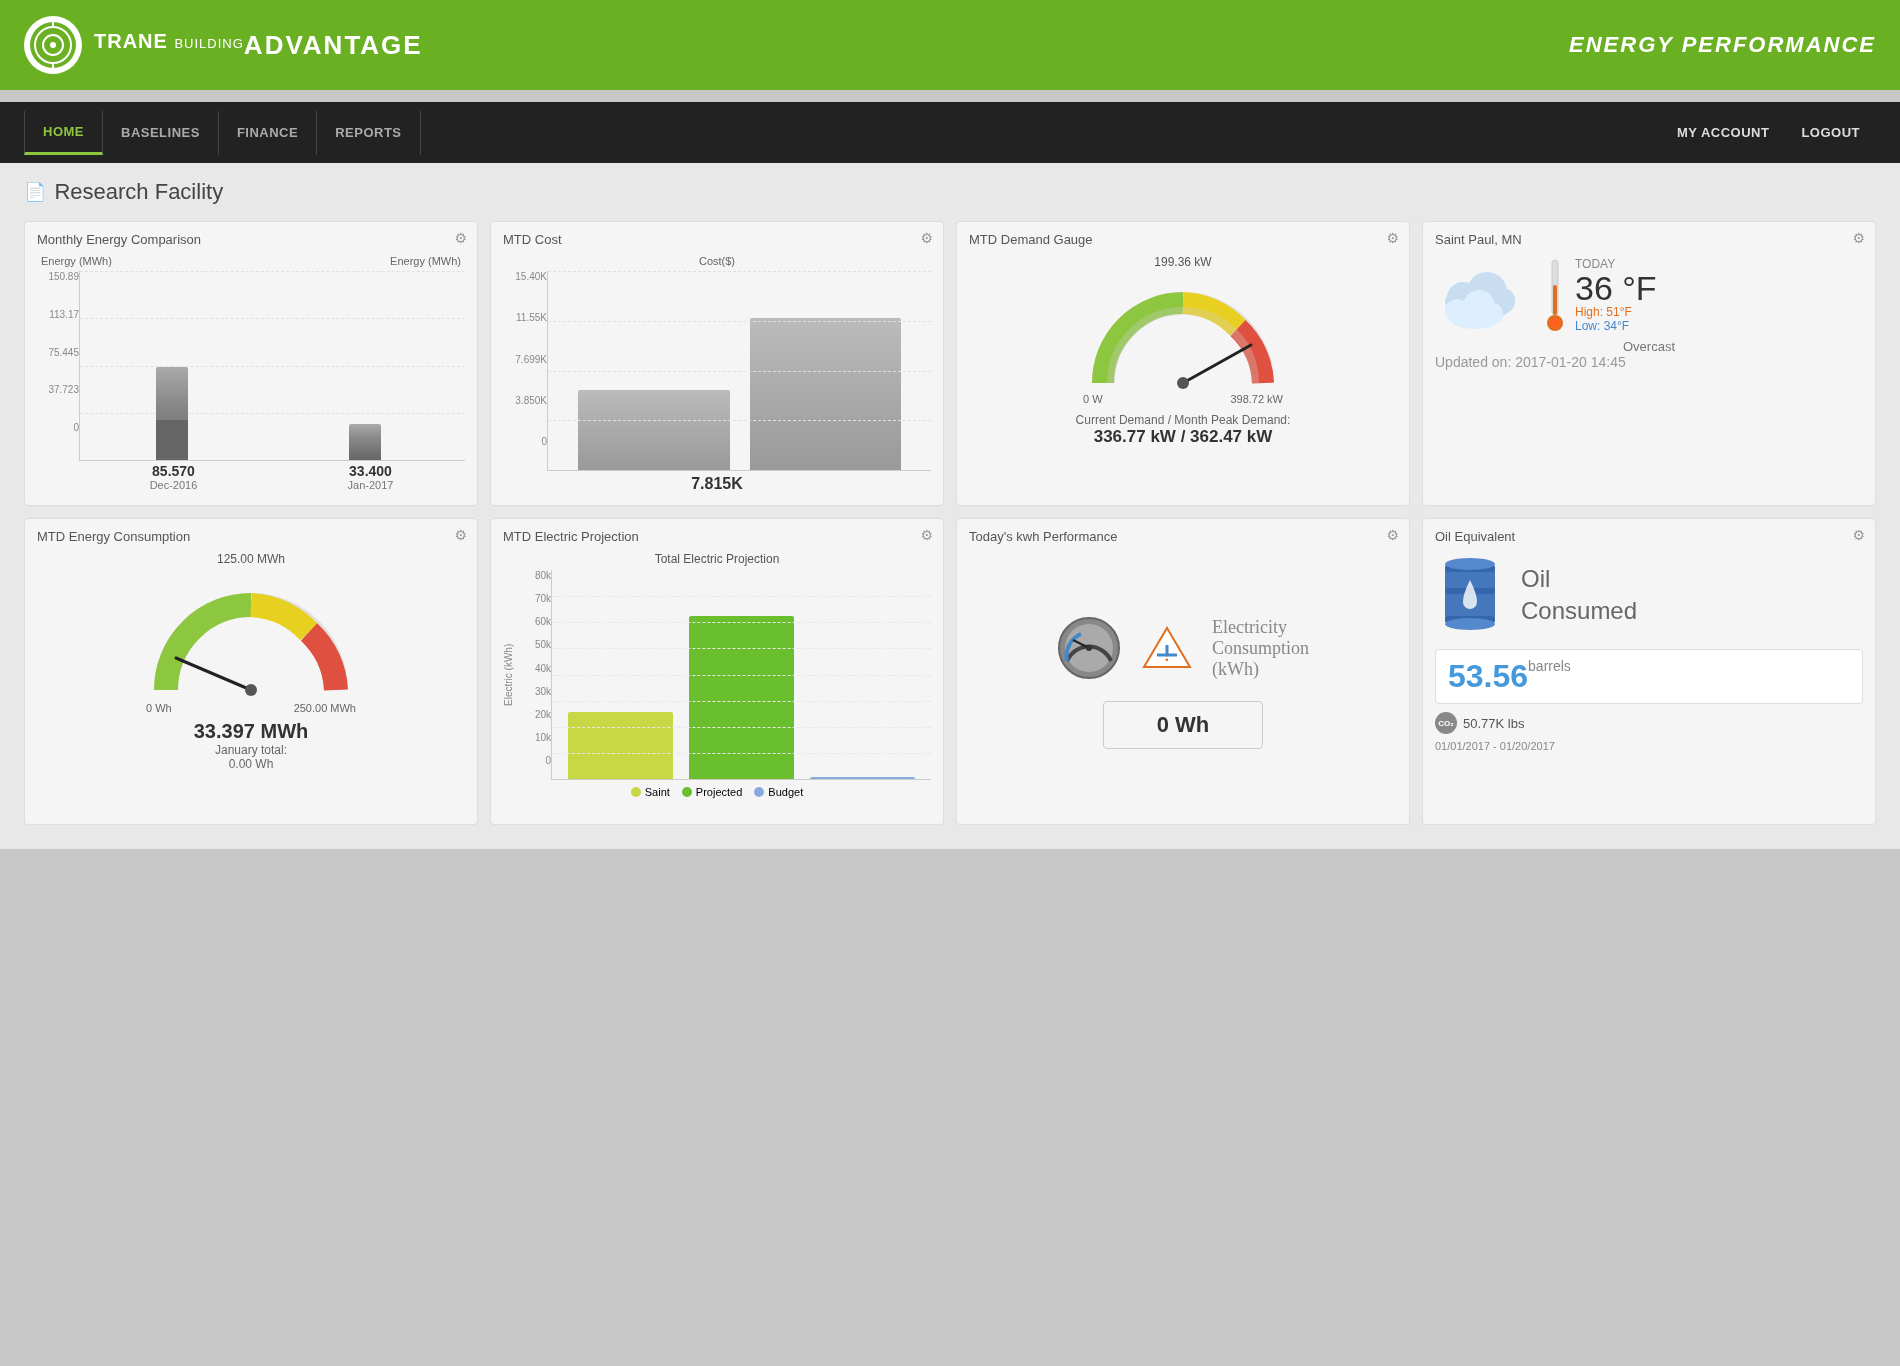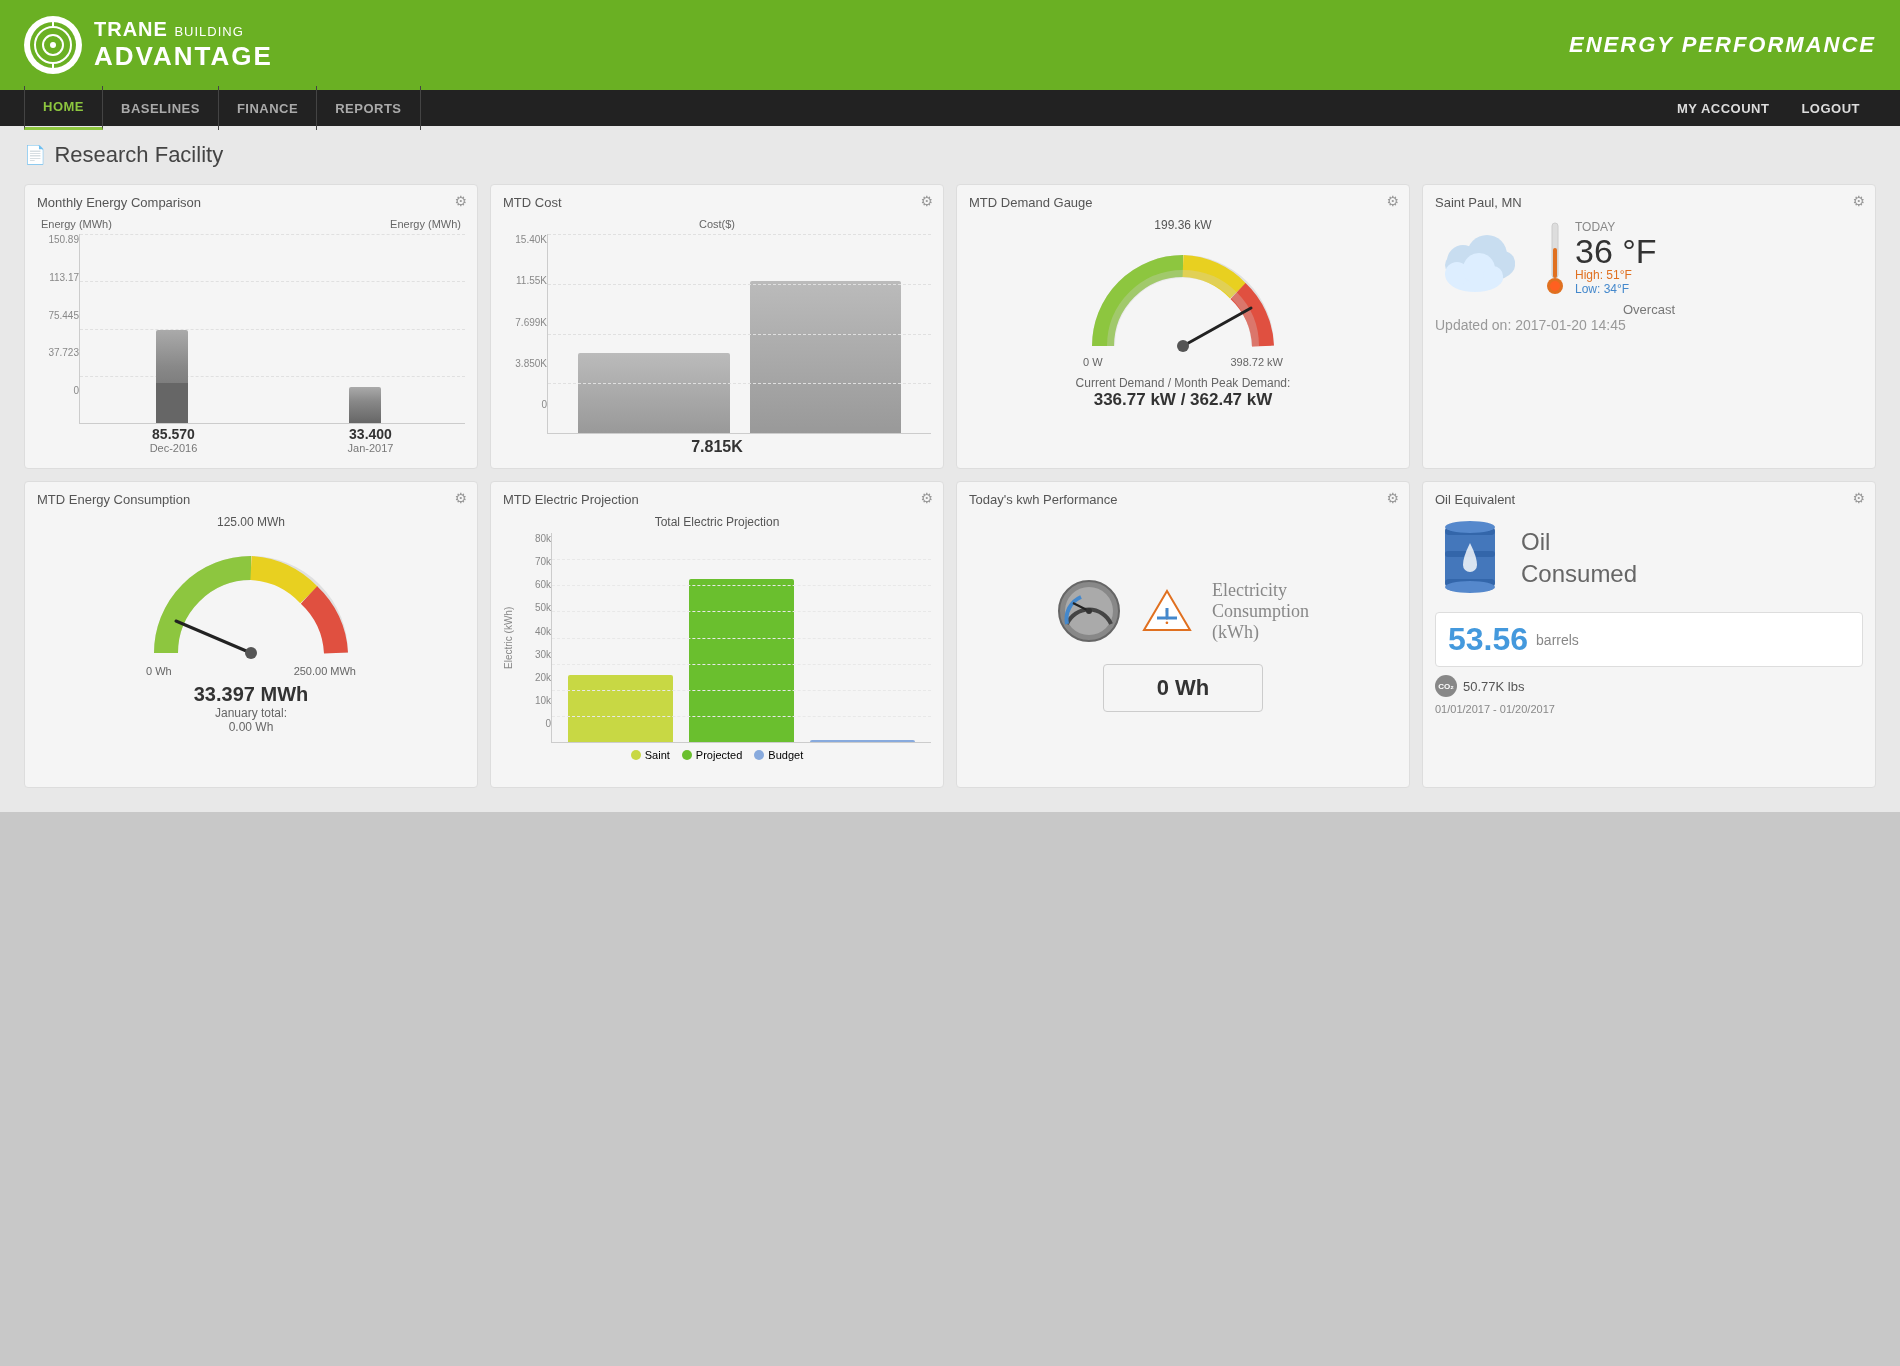--- a/index.html
+++ b/index.html
@@ -16,34 +16,35 @@
     }
     .logo-area { display: flex; align-items: center; gap: 12px; }
     .logo-circle {
       width: 58px; height: 58px;
       background: white;
       border-radius: 50%;
       display: flex; align-items: center; justify-content: center;
       overflow: hidden;
     }
     .logo-circle svg { width: 50px; height: 50px; }
-    .logo-text { display: flex; flex-direction: column; justify-content: space-between; }
+    .logo-text { display: flex; flex-direction: row; justify-content: space-between; }
     .logo-trane { color: white; font-size: 20px; font-weight: 900; letter-spacing: 1px; }
     .logo-trane span { font-size: 13px; font-weight: 400; }
     .logo-advantage { color: white; font-size: 26px; font-weight: 900; letter-spacing: 2px; }
     .header-title { color: white; font-size: 22px; font-weight: 700; font-style: italic; letter-spacing: 2px; }
 
     
     .nav {
       background: #222;
       display: flex;
       align-items: center;
       justify-content: space-between;
       padding: 0 24px;
-      height: 36px;
+      height: 61px;
+      margin-top: 12px;
     }
     .nav-left { display: flex; align-items: center; gap: 0; }
     .nav-item {
       color: #aaa;
       font-size: 13px;
       font-weight: 700;
       padding: 0 18px;
       height: 44px;
       display: flex; align-items: center;
       cursor: pointer;
@@ -421,21 +422,21 @@
 
           <path d="M 35 28 Q 28 42 28 50 A 7 7 0 0 0 42 50 Q 42 42 35 28" fill="white" opacity="0.8"></path>
 
           <ellipse cx="35" cy="12" rx="25" ry="6" fill="#5588cc"></ellipse>
 
           <ellipse cx="35" cy="72" rx="25" ry="6" fill="#5588cc"></ellipse>
         </svg>
         <div style="font-size:24px;color:#666;line-height:1.3;">Oil<br>Consumed</div>
       </div>
 
-      <div style="background:white;border:1px solid #ddd;border-radius:4px;padding:8px 12px;display:flex;align-items:center;gap:8px;margin-bottom:8px;">
+      <div style="background:white;border:1px solid #ddd;border-radius:4px;padding:8px 12px;display:flex;align-items:flex-start;margin-bottom:8px;">
         <span style="font-size:32px;font-weight:700;color:#4499dd;">53.56</span>
         <span style="font-size:14px;color:#888;">barrels</span>
       </div>
 
       <div style="display:flex;align-items:center;gap:6px;margin-bottom:6px;">
         <div style="background:#888;color:white;border-radius:50%;width:22px;height:22px;display:flex;align-items:center;justify-content:center;font-size:8px;font-weight:700;flex-shrink:0;">CO₂</div>
         <span style="font-size:13px;color:#555;">50.77K lbs</span>
       </div>
       <div style="font-size:11px;color:#888;">01/01/2017 - 01/20/2017</div>
     </div>

